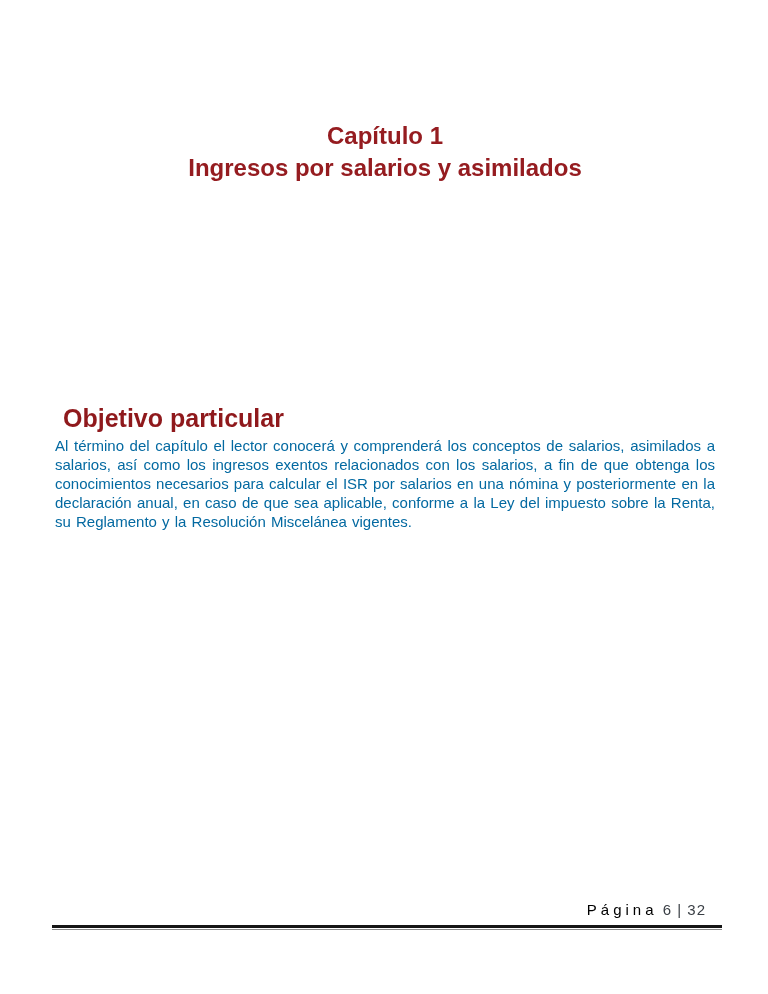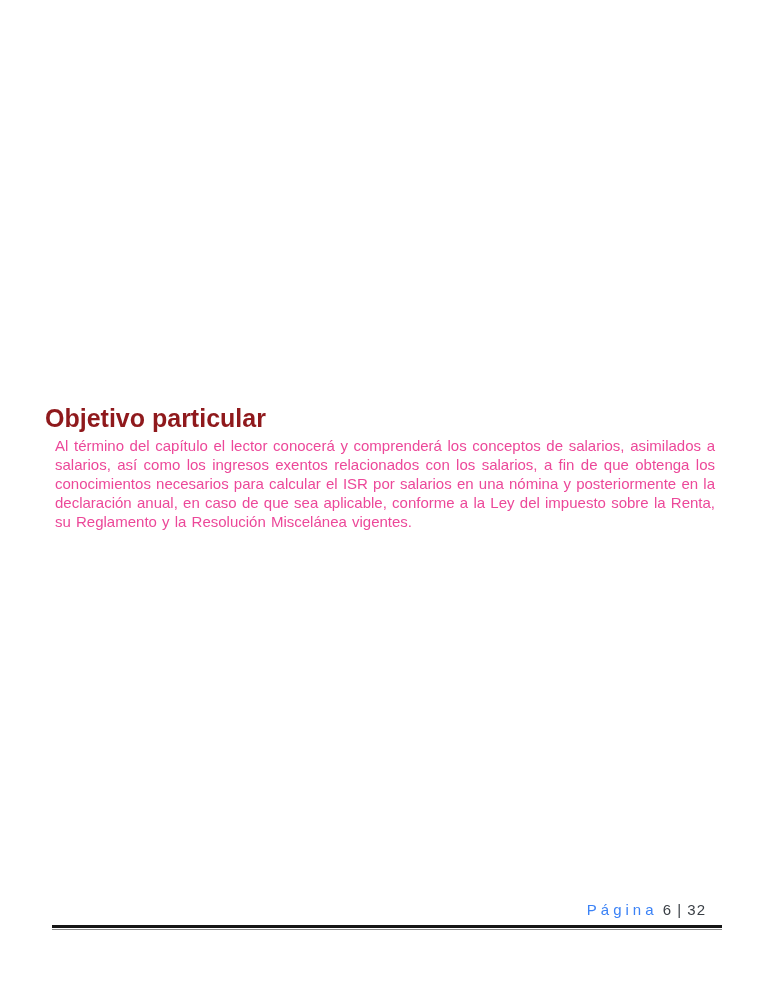--- a/index.html
+++ b/index.html
@@ -23,48 +23,48 @@
     text-align: center;
     color: #951C20;
     font-weight: bold;
     font-size: 24px;
     line-height: 32px;
     letter-spacing: 0px;
   }
   .section-heading {
     position: absolute;
     top: 403px;
-    left: 45px;
+    left: 63px;
     width: 660px;
     color: #8F191C;
     font-weight: bold;
     font-size: 25px;
     line-height: 30px;
   }
   .body-paragraph {
     position: absolute;
     top: 436px;
     left: 55px;
     width: 660px;
-    color: #ec4899;
+    color: #0369a1;
     font-size: 15px;
     line-height: 19px;
     text-align: justify;
     word-spacing: 1px;
   }
   .footer-text {
     position: absolute;
     top: 901px;
     right: 62px;
     font-size: 15px;
     line-height: 18px;
     white-space: nowrap;
   }
   .footer-label {
-    color: #3b82f6;
+    color: #000000;
     letter-spacing: 4px;
     text-align: center;
   }
   .footer-pages {
     color: #3A3F45;
     letter-spacing: 1px;
   }
   .footer-rule {
     position: absolute;
     top: 925px;
@@ -79,20 +79,24 @@
     margin-top: 1px;
     height: 1px;
     background: #8A8A8A;
   }
 </style>
 </head>
 <body>
 
 <div class="page">
 
+  <div class="title-block">
+    <div>Capítulo 1</div>
+    <div>Ingresos por salarios y asimilados</div>
+  </div>
 
   <div class="section-heading">Objetivo particular</div>
 
   <div class="body-paragraph">Al término del capítulo el lector conocerá y comprenderá los conceptos de salarios, asimilados a salarios, así como los ingresos exentos relacionados con los salarios, a fin de que obtenga los conocimientos necesarios para calcular el ISR por salarios en una nómina y posteriormente en la declaración anual, en caso de que sea aplicable, conforme a la Ley del impuesto sobre la Renta, su Reglamento y la Resolución Miscelánea vigentes.</div>
 
   <div class="footer-text">
     <span class="footer-label">Página</span><span class="footer-pages"> <span>6</span> <span>|</span> <span>32</span></span>
   </div>
 
   <div class="footer-rule">

